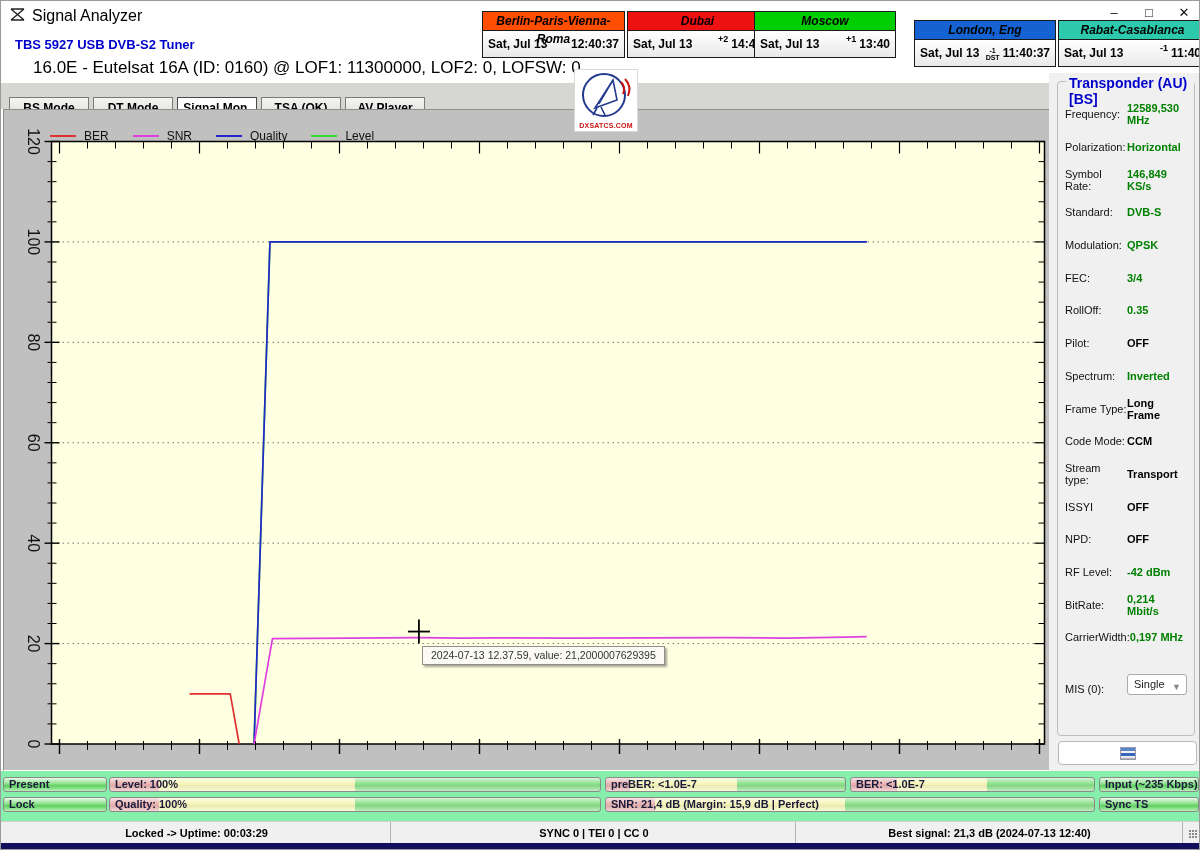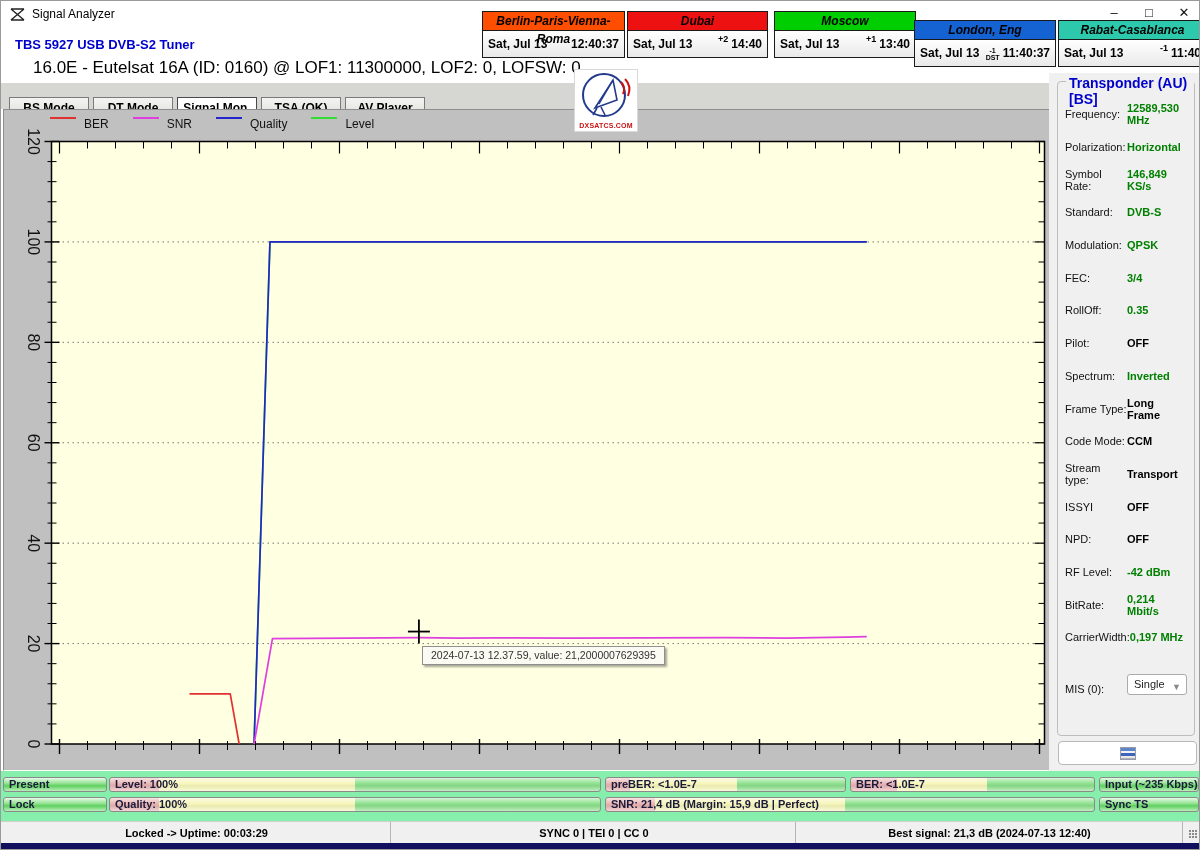--- a/index.html
+++ b/index.html
@@ -2,21 +2,21 @@
 <html><head>
 <meta charset="utf-8">
 <style>
   * { margin:0; padding:0; box-sizing:border-box; }
   html,body { width:1200px; height:850px; overflow:hidden; }
   body { font-family:"Liberation Sans", sans-serif; background:#fff; position:relative; border:1px solid #9a9a9a; }
 
   
   .titlebar { position:absolute; left:0; top:0; width:1200px; height:26px; background:#fff; }
   .titlebar .appicon { position:absolute; left:8px; top:5px; width:17px; height:17px; }
-  .titlebar .apptitle { position:absolute; left:31px; top:6px; font-size:12px; color:#000; }
+  .titlebar .apptitle { position:absolute; left:31px; top:6px; font-size:16px; color:#000; }
   .winbtn { position:absolute; top:2px; width:30px; height:20px; text-align:center; font-size:13px; color:#111; line-height:20px; cursor:default; }
   #btn-min { left:1098px; } #btn-max { left:1133px; } #btn-close { left:1168px; }
 
   
   .dev-title { position:absolute; left:14px; top:36px; font-size:13px; font-weight:bold; color:#0000cc; }
   .dev-sub { position:absolute; left:32px; top:57px; font-size:17px; color:#000; }
 
   
   #clocks { position:absolute; left:481px; top:10px; width:719px; height:62px; }
   .clock { position:absolute; top:0; }
@@ -34,21 +34,21 @@
   .tabbtn { position:absolute; top:2px; height:23px; width:80px; background:linear-gradient(180deg,#f4f4f2,#dddcd8); border:1px solid #7a7a7a; font-size:12px; font-weight:bold; color:#000; text-align:center; line-height:21px; cursor:default;margin-top:12px; }
   .tabbtn.active { background:#fff; border:1px solid #4a4a4a; }
 
   
   .logo { position:absolute; left:573px; top:68px; width:64px; height:63px; background:#fff; border:1px solid #d9d9d9; text-align:center; z-index:5; }
   .logo .lgtext { display:block; font-size:7px; font-weight:bold; color:#cc1111; letter-spacing:0.2px; margin-top:-2px; }
 
   
   .chartpanel { position:absolute; left:2px; top:108px; width:1046px; height:662px; background:#c0c0c0; border-top:1px solid #8e8e8e; border-left:1px solid #8e8e8e; border-bottom:1px solid #fdfdfd; }
   #legend { position:absolute; left:46px; top:7px; display:flex; align-items:center; }
-  .lgitem { display:flex; margin-right:24px; }
+  .lgitem { display:flex; align-items:center; margin-right:24px;margin-top:12px; }
   .lgdash { width:26px; height:2px; margin-right:8px; }
   .lglabel { font-size:12px; color:#111; }
   #chartsvg { position:absolute; left:0; top:0; }
   .tooltip { position:absolute; left:418px; top:536px; height:19px; line-height:17px; padding:0 8px; background:#fbfbf3; border:1px solid #8f8f8f; box-shadow:2px 2px 2px rgba(60,60,60,.45); font-size:10.5px; color:#333; white-space:nowrap; }
 
   
   .rightpanel { position:absolute; left:1048px; top:72px; width:152px; height:778px; background:#f0f0f0; }
   .tpbox { position:absolute; left:8px; top:8px; width:138px; height:655px; border:1px solid #bdbdbd; border-radius:4px; }
   .tptitle { position:absolute; left:8px; top:-7px; background:#f0f0f0; padding:0 3px; font-size:14px; font-weight:bold; color:#0000cc; }
   #tpfields { position:absolute; left:0; top:16px; width:100%; }
@@ -104,21 +104,21 @@
       </div>
       <div class="clock" style="left: 145px; width: 141px;">
         <div class="chead" style="background:#ee1111">Dubai</div>
         <div class="crow">
           <span class="cdate">Sat, Jul 13</span>
           <span class="cspace"></span>
           <span class="coff">+2</span>
           <span class="ctime">14:40</span>
         </div>
       </div>
-      <div class="clock" style="left: 292px; width: 142px;">
+      <div class="clock" style="left: 272px; width: 142px;">
         <div class="chead" style="background:#00ce00">Moscow</div>
         <div class="crow">
           <span class="cdate">Sat, Jul 13</span>
           <span class="cspace"></span>
           <span class="coff">+1</span>
           <span class="ctime">13:40</span>
         </div>
       </div>
       <div class="clock shift" style="left: 432px; width: 142px;">
         <div class="chead" style="background:#1563d2">London, Eng</div>

